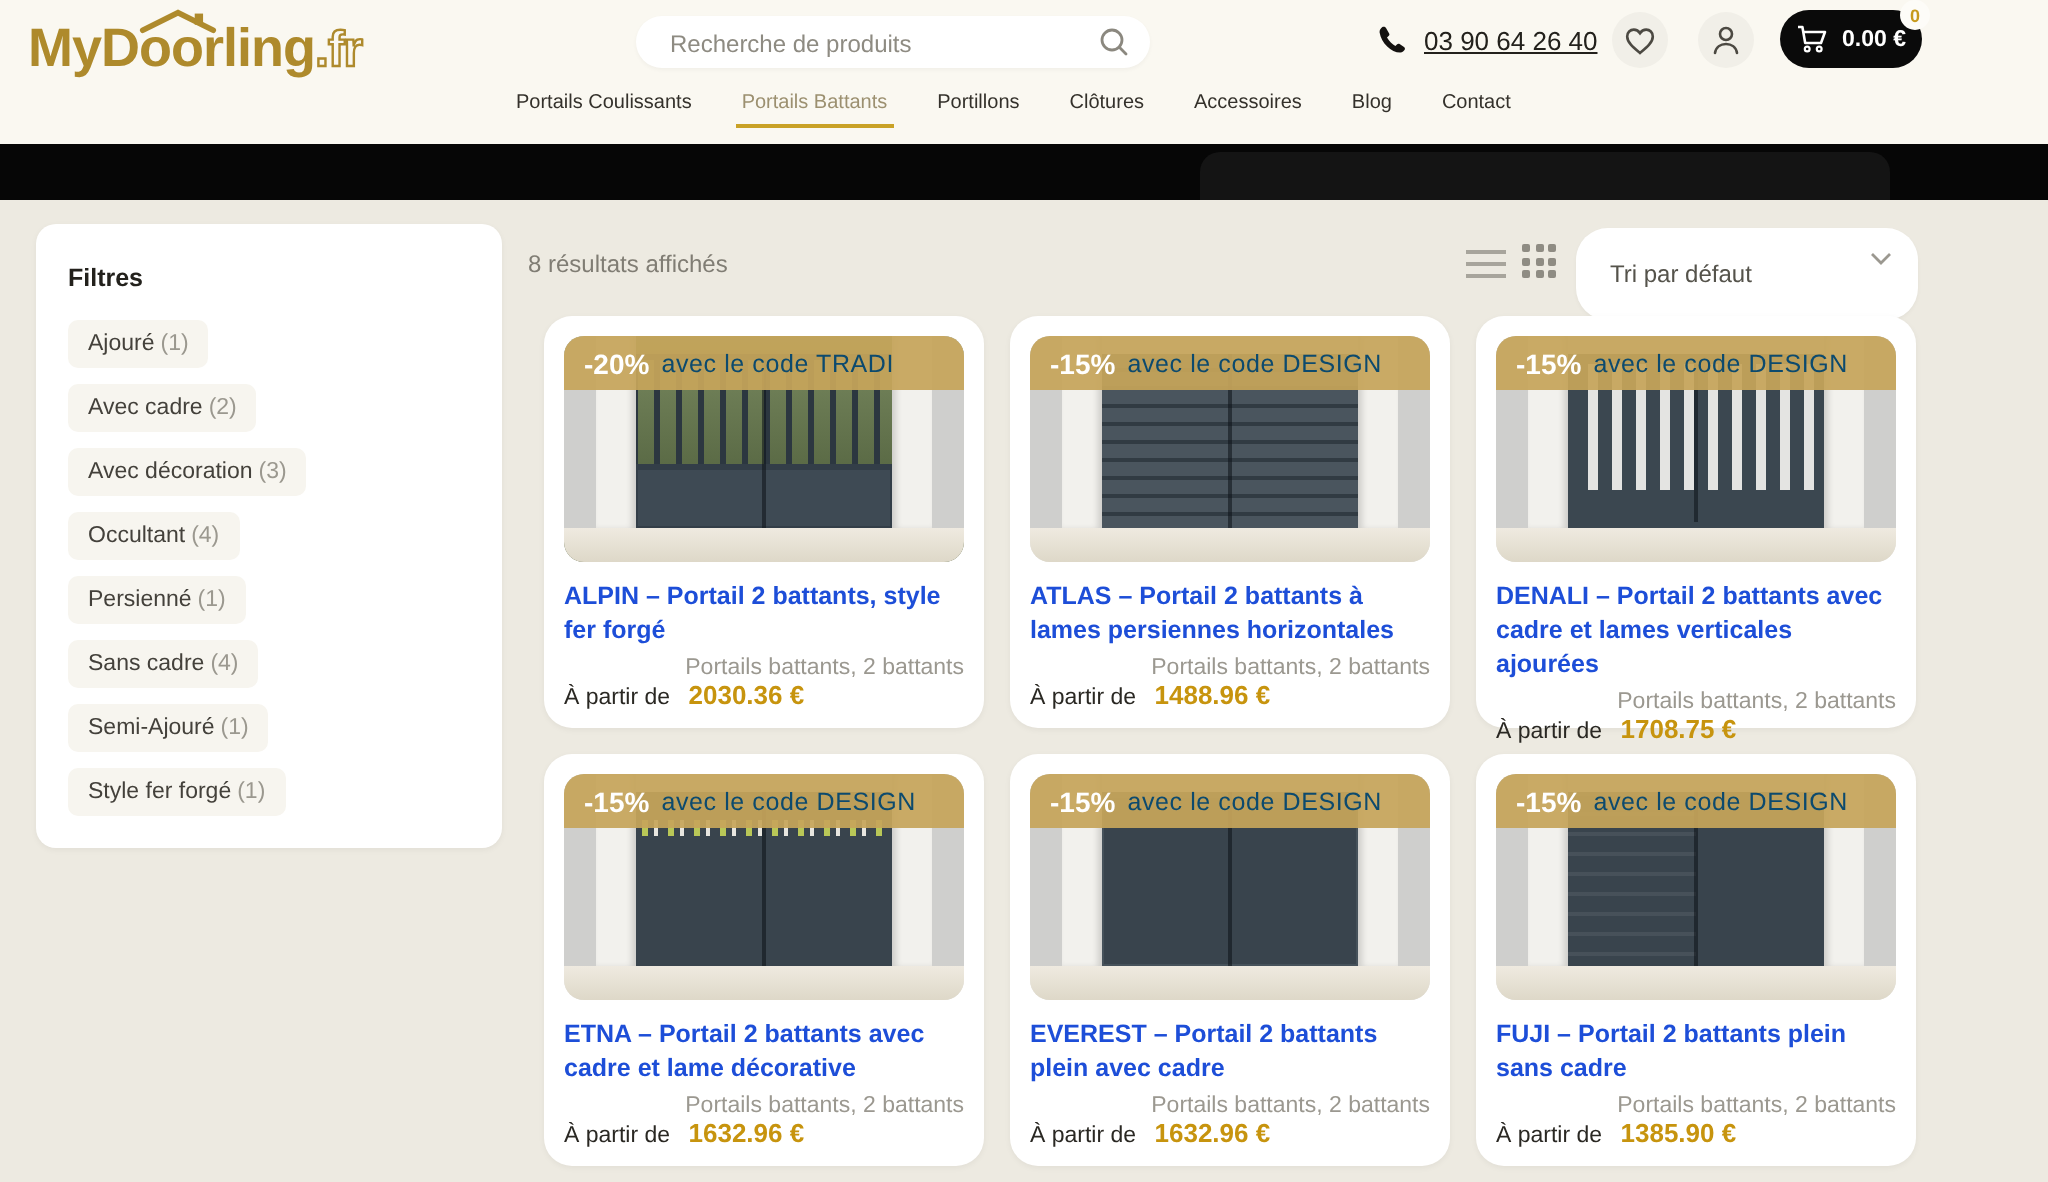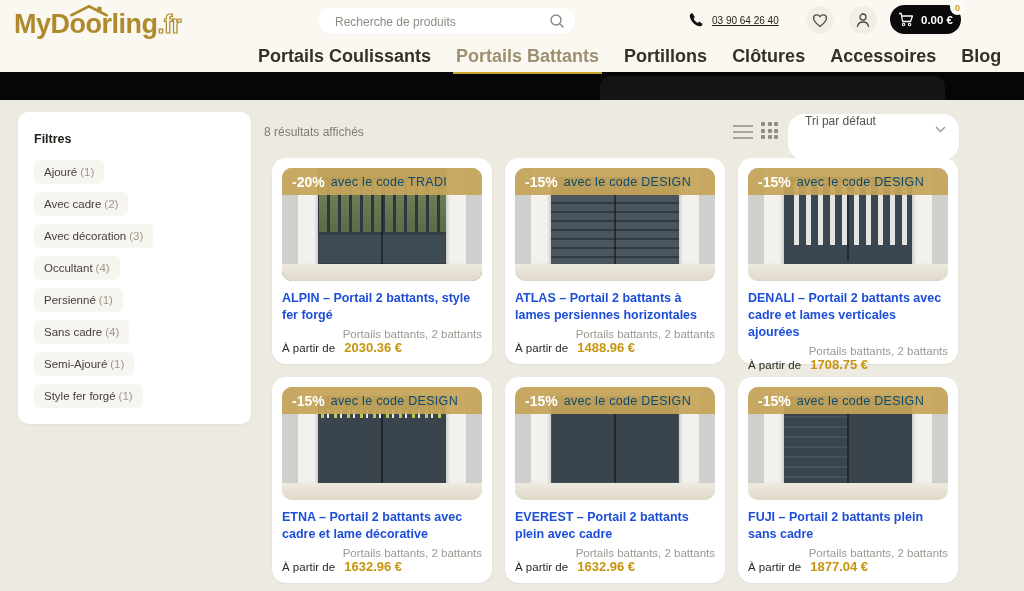--- a/index.html
+++ b/index.html
@@ -19,34 +19,34 @@
   .logo-roof{position:absolute;left:53px;top:-5px;width:44px;height:13px;}
 
   .search{position:absolute;left:318px;top:8px;width:257px;height:26px;background:#FFFFFF;border-radius:14px;
     box-shadow:0 1px 2px rgba(0,0,0,0.04);}
   .search input{position:absolute;left:15px;top:1px;width:205px;height:24px;border:none;outline:none;background:transparent;
     font-family:"Liberation Sans",sans-serif;font-size:12px;color:#55524A;}
   .search input::placeholder{color:#8E8B82;}
   .search .mag{position:absolute;right:10px;top:5px;}
 
   .phone{position:absolute;left:688px;top:12px;display:flex;align-items:center;gap:8px;cursor:pointer;}
-  .phone a{font-size:10px;color:#23211C;text-decoration:underline;}
+  .phone a{font-size:13px;color:#23211C;text-decoration:underline;}
 
   .round-btn{position:absolute;top:6px;width:28px;height:28px;border-radius:50%;background:#F1EFE8;
     display:flex;align-items:center;justify-content:center;cursor:pointer;border:none;}
   .wish{left:806px;} .acct{left:849px;}
 
   .cart{position:absolute;left:890px;top:5px;width:71px;height:29px;background:#0A0A0A;border-radius:15px;
     display:flex;align-items:center;justify-content:center;gap:7px;cursor:pointer;border:none;}
   .cart .total{color:#FFFFFF;font-size:11.5px;font-weight:bold;}
   .cart .count{position:absolute;top:-5px;right:-4px;width:15px;height:15px;background:#FDFCF8;border-radius:50%;
     font-size:9px;font-weight:bold;color:#C79A1C;display:flex;align-items:center;justify-content:center;}
 
   .nav{position:absolute;left:258px;top:46px;display:flex;gap:25px;}
-  .nav a{font-size:18px;font-weight:bold;color:#34312B;text-decoration:none;position:relative;white-space:nowrap;cursor:pointer;}
+  .nav a{font-size:10px;font-weight:normal;color:#34312B;text-decoration:none;position:relative;white-space:nowrap;cursor:pointer;}
   .nav a.active{color:#9C9070;}
   .nav a.active::after{content:"";position:absolute;left:-3px;right:-3px;bottom:-7px;height:2px;background:#C9A227;}
 
   
   .band{position:absolute;left:0;top:72px;width:1024px;height:28px;background:#060606;z-index:4;}
   .band .panel{position:absolute;left:600px;top:4px;width:345px;height:24px;background:#141414;border-radius:10px 10px 0 0;}
 
   
   .sidebar{position:absolute;left:18px;top:112px;width:233px;height:312px;background:#FFFFFF;border-radius:10px;
     box-shadow:0 1px 3px rgba(0,0,0,0.05);}
@@ -55,21 +55,21 @@
   .pill{display:table;margin-bottom:8px;background:#F7F5EF;border-radius:5px;padding:6px 10px;font-size:11.5px;color:#44413B;cursor:pointer;}
   .pill .cnt{color:#9B988F;margin-left:3px;}
 
   
   .results{position:absolute;left:264px;top:125px;font-size:12px;color:#807D74;}
   .view-list{position:absolute;left:733px;top:125px;width:20px;height:14px;display:flex;flex-direction:column;justify-content:space-between;cursor:pointer;}
   .view-list i{width:20px;height:2px;background:#A8A59C;}
   .view-grid{position:absolute;left:761px;top:122px;display:grid;grid-template-columns:repeat(3,4px);grid-gap:2.5px;cursor:pointer;}
   .view-grid i{width:4px;height:4px;background:#8F8C83;border-radius:1px;}
   .sort{position:absolute;left:788px;top:114px;width:171px;height:46px;background:#FFFFFF;border-radius:16px;cursor:pointer;
-    display:flex;box-shadow:0 1px 2px rgba(0,0,0,0.04);}
+    display:flex;align-items:center;box-shadow:0 1px 2px rgba(0,0,0,0.04);}
   .sort .lbl{margin-left:17px;font-size:12px;color:#55534B;}
   .sort .chev{position:absolute;right:13px;top:12px;}
 
   
   .grid{position:absolute;left:272px;top:158px;display:grid;grid-template-columns:repeat(3,220px);grid-auto-rows:206px;grid-gap:13px;}
   .card{background:#FFFFFF;border-radius:14px;padding:10px 10px 12px;box-sizing:border-box;display:flex;flex-direction:column;
     box-shadow:0 1px 3px rgba(0,0,0,0.05);cursor:pointer;}
   .figure{position:relative;height:113px;border-radius:10px;overflow:hidden;flex:none;margin-bottom:9px;}
   .badge{position:absolute;left:0;right:0;top:0;height:27px;background:rgba(198,165,90,0.93);z-index:6;
     display:flex;align-items:center;padding-left:10px;gap:6px;}
@@ -389,17 +389,17 @@
       </div>
       <div class="badge">
         <span class="pct">-15%</span>
         <span class="btx">avec le code DESIGN</span>
       </div>
     </div>
     <h3 class="title">FUJI – Portail 2 battants plein sans cadre</h3>
     <div class="cat">Portails battants, 2 battants</div>
     <div class="price-row">
       <span>À partir de</span>
-      <span class="price">1877.04 €</span>
+      <span class="price">1385.90 €</span>
     </div>
   </article>
 
 </main>
 
 </body></html>

